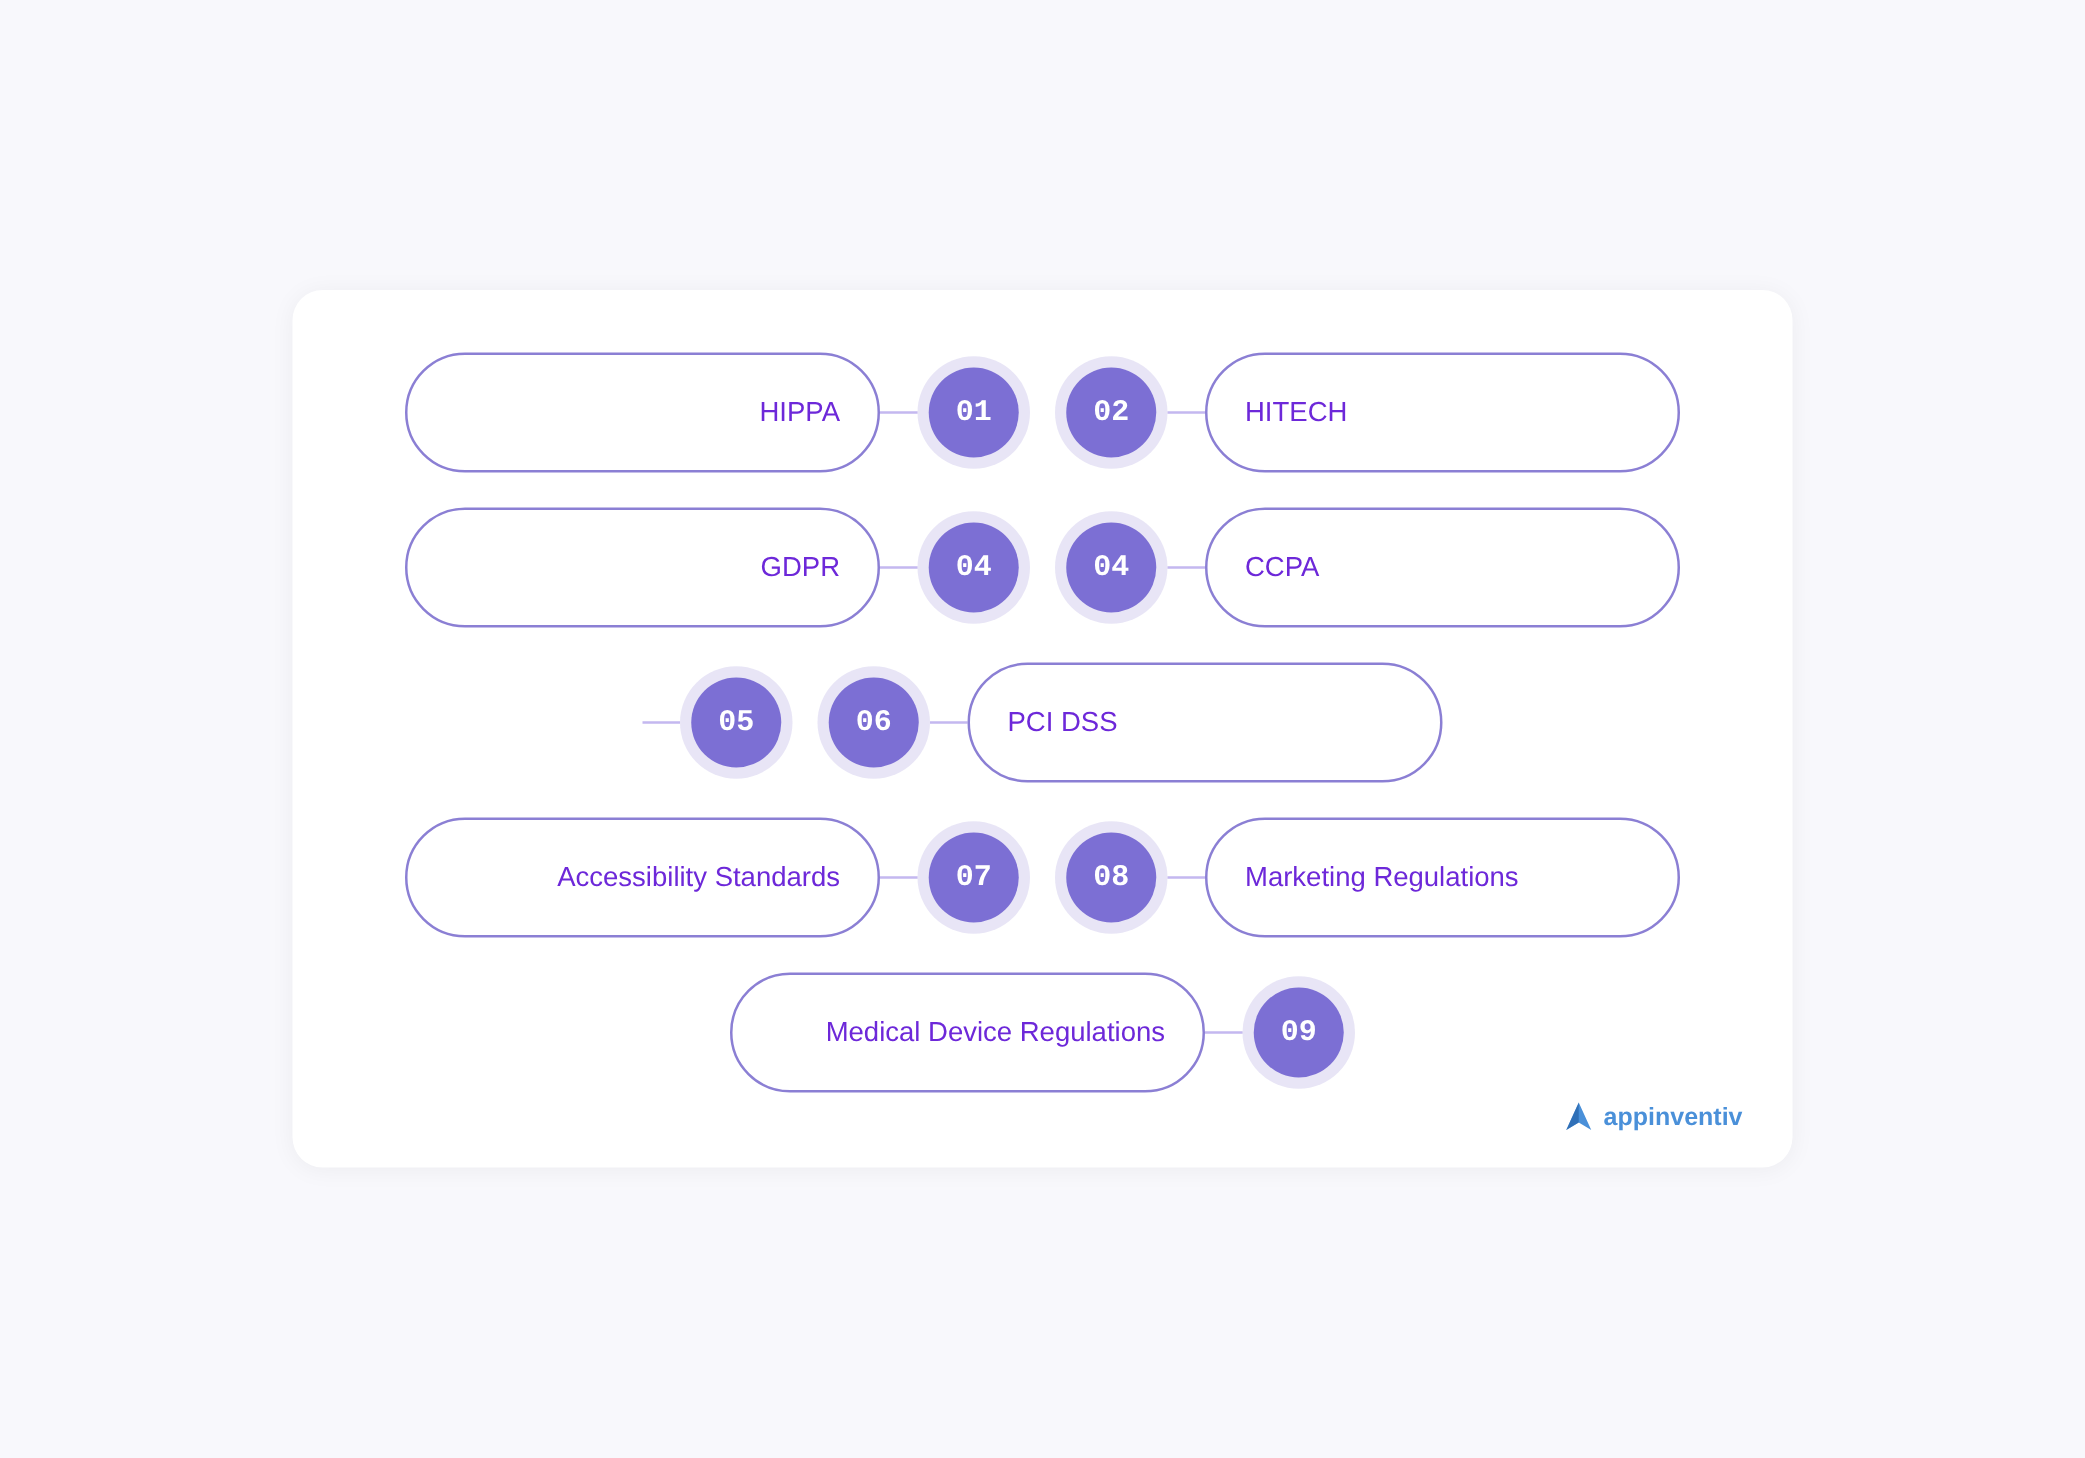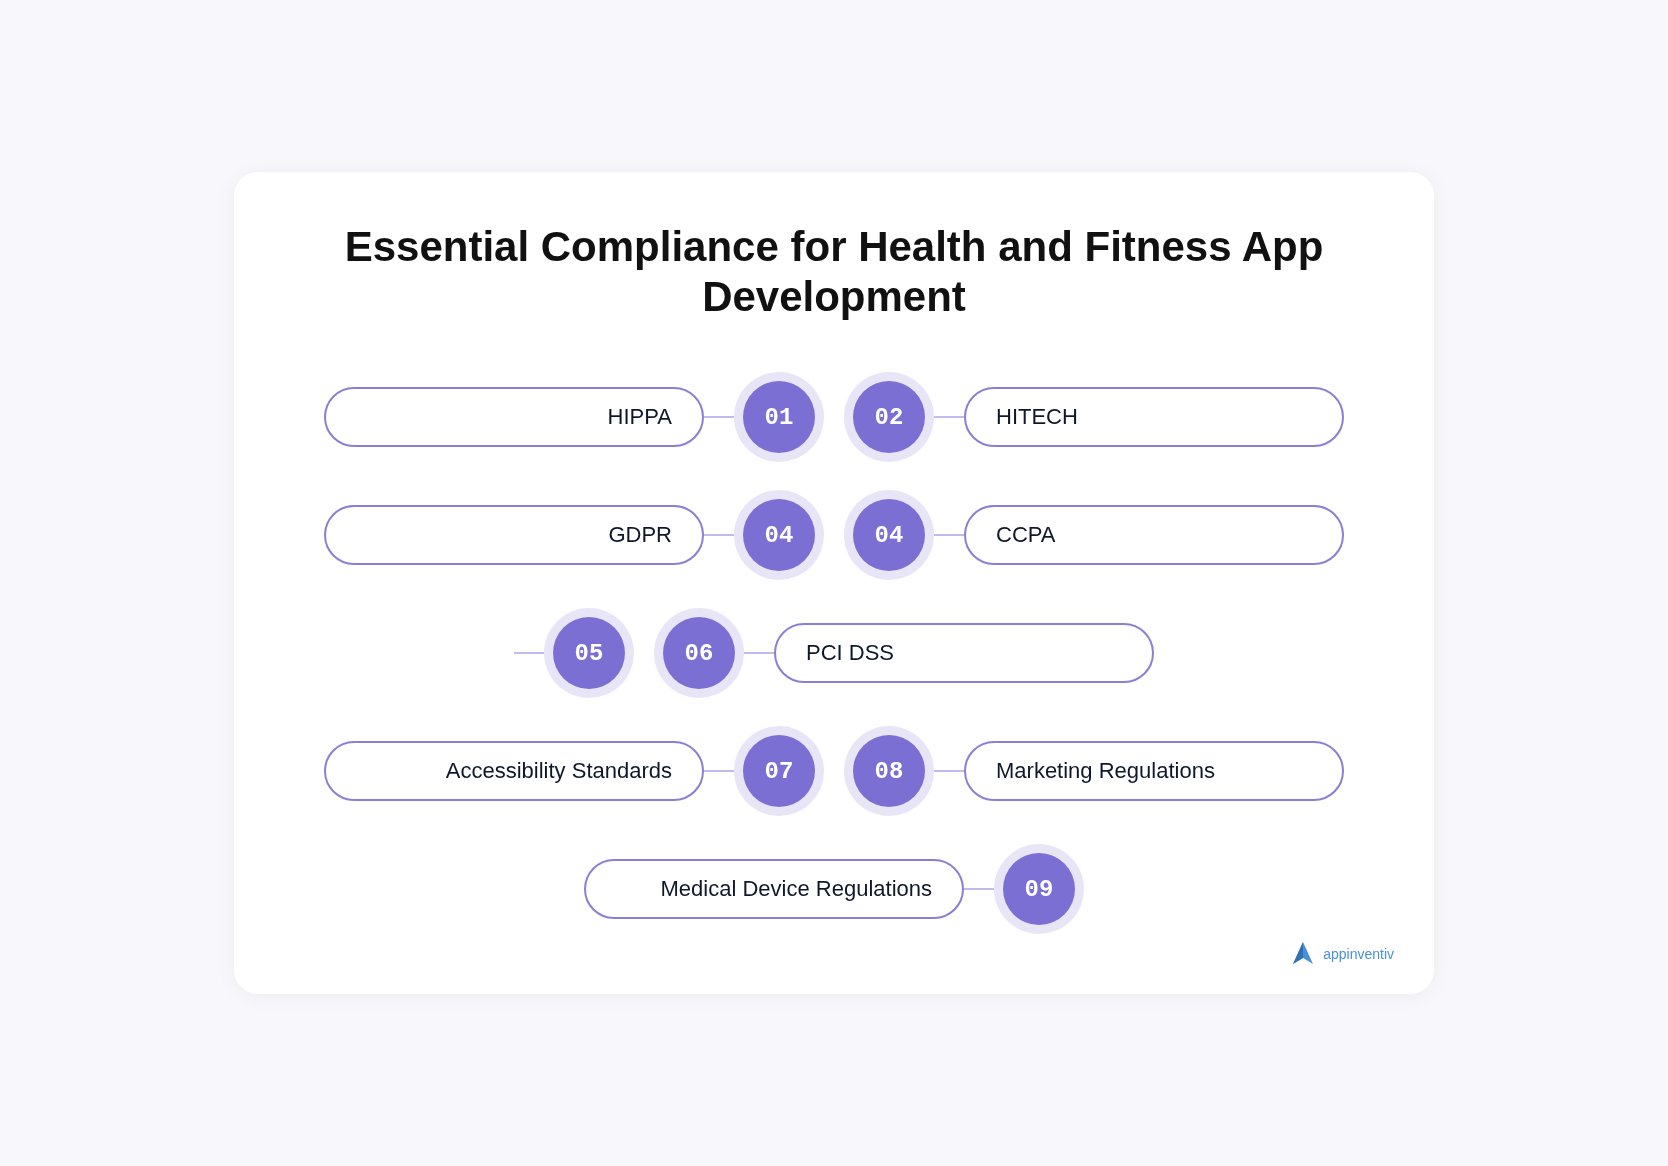--- a/index.html
+++ b/index.html
@@ -49,27 +49,27 @@
       justify-content: center;
       gap: 0;
     }
 
     .pill {
       border: 2px solid #8b7fd4;
       border-radius: 50px;
       padding: 22px 40px;
       font-size: 22px;
       font-weight: 400;
-      color: #0f172a;
+      color: #6d28d9;
       background: white;
       display: flex;
       align-items: center;
       justify-content: center;
       min-width: 380px;
-      height: 60px;
+      height: 96px;
     }
 
     .pill-left {
       border-radius: 50px;
       justify-content: flex-end;
       padding-right: 30px;
     }
 
     .pill-right {
       border-radius: 50px;
@@ -127,38 +127,37 @@
       align-items: center;
       gap: 4px;
     }
 
     .logo-icon {
       width: 32px;
       height: 32px;
     }
 
     .logo-text {
-      font-size: 14px;
-      font-weight: 400;
+      font-size: 20px;
+      font-weight: 700;
       color: #222;
     }
 
     .logo-text span {
       color: #4a90d9;
     }
 
     .single-pill {
       min-width: 380px;
     }
   </style>
 </head>
 <body>
 
 <div class="container">
-  <h1 class="title">Essential Compliance for Health and Fitness App Development</h1>
 
   <div class="grid">
 
     <div class="row">
       <div class="pair-left">
         <div class="pill pill-left">
           <span>HIPPA</span>
         </div>
         <div class="connector"></div>
         <div class="circle-outer">

